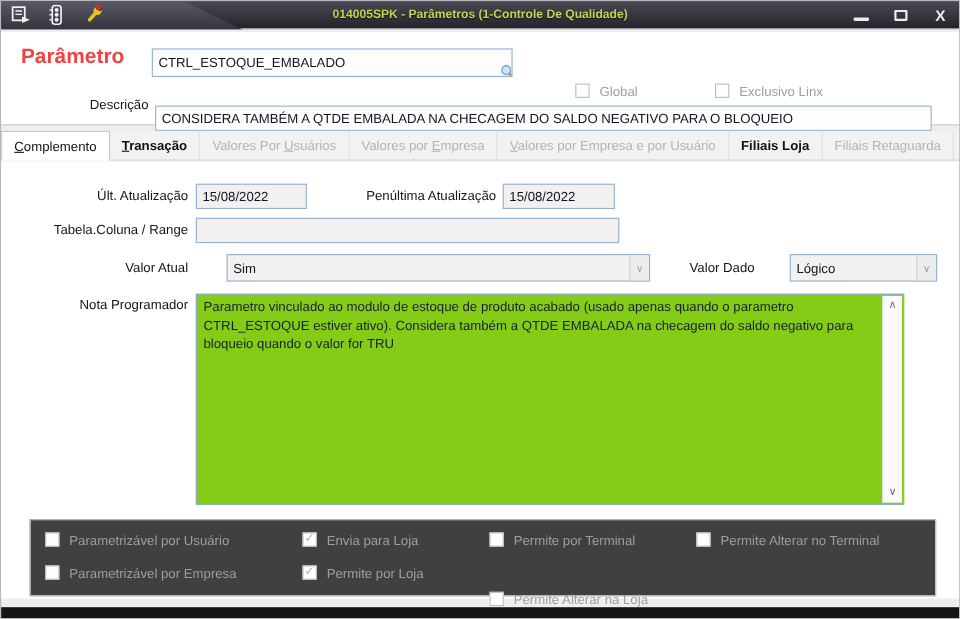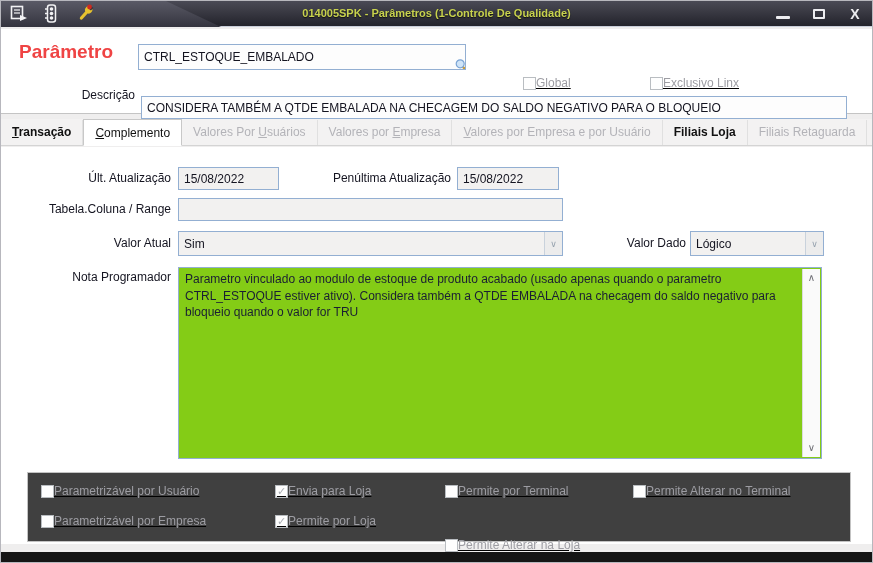--- a/index.html
+++ b/index.html
@@ -42,21 +42,21 @@
   .field {
     border:1px solid #93afd2; background:#f2f1f0; font-size:12px; color:#141420;
     padding:0 5px; display:flex; align-items:center; white-space:nowrap; overflow:hidden;
   }
   .field.white { background:#fdfdfd; }
   .parametro-input { position:absolute; left:137px; top:15px; width:328px; height:26px; }
   .magnifier { position:absolute; right:-3px; bottom:-6px; }
   .descricao-label { position:absolute; left:0; top:59px; width:134px; text-align:right; font-size:12px; color:#141420; }
   .descricao-input { position:absolute; left:140px; top:55px; width:706px; height:23px;margin-top:12px; }
   
-  .cb { display:flex; align-items:flex-end; gap:0; position:absolute;text-decoration:underline; }
+  .cb { display:flex; align-items:flex-start; gap:9px; position:absolute; }
   .cb-box {
     width:13px; height:13px; background:#fefefe; border:1px solid #b9bdc1;
     display:flex; align-items:center; justify-content:center; flex:0 0 13px;
   }
   .cb-box.checked::after { content:"\2713"; font-size:11px; color:#a9adb3; line-height:1; }
   .cb-label { font-size:12px; color:#9d9da3; white-space:nowrap; }
   
   .tabstrip {
     position:absolute; top:118px; left:0; right:0; height:27px;
     display:flex; align-items:flex-end; background:#f3f2f2;
@@ -69,21 +69,21 @@
   .tab.disabled { color:#b3b3b8; }
   .tab.bold { font-weight:bold; }
   .tab.active {
     height:27px; line-height:27px; background:#fff; font-weight:normal;
     border:1px solid #c8c8c8; border-bottom:1px solid #fff; margin-bottom:-1px;
     position:relative; z-index:2;
   }
   
   .content { position:absolute; top:146px; left:0; right:0; height:397px; background:#ffffff; }
   .flabel { position:absolute; font-size:12px; color:#141420; text-align:right; white-space:nowrap; }
-  .combo { padding-right:10px; position:relative; }
+  .combo { padding-right:10px; position:relative;margin-left:28px; }
   .combo .arrow {
     position:absolute; right:0; top:0; bottom:0; width:18px; background:#ececec;
     border-left:1px solid #c9d2dc; display:flex; align-items:center; justify-content:center;
     color:#96a2ae; font-size:9px;
   }
   .textarea {
     position:absolute; left:177px; top:120px; width:644px; height:192px;
     border:1px solid #93afd2; background:#84cc16; font-size:12px; color:#1a1f33;
     line-height:1.38; padding:3px 6px; padding-right:24px;
   }
@@ -170,22 +170,22 @@
     </label>
     <label class="cb" style="left:649px; top:47px;">
       <span class="cb-box"></span>
       <span class="cb-label">Exclusivo Linx</span>
     </label>
     <div class="descricao-label">Descrição</div>
     <div class="field white descricao-input">CONSIDERA TAMBÉM A QTDE EMBALADA NA CHECAGEM DO SALDO NEGATIVO PARA O BLOQUEIO</div>
   </div>
 
   <div class="tabstrip">
+    <div class="tab active"><u>C</u>omplemento</div>
     <div class="tab bold"><u>T</u>ransação</div>
-    <div class="tab active"><u>C</u>omplemento</div>
     <div class="tab disabled">Valores Por <u>U</u>suários</div>
     <div class="tab disabled">Valores por <u>E</u>mpresa</div>
     <div class="tab disabled"><u>V</u>alores por Empresa e por Usuário</div>
     <div class="tab bold">Filiais Loja</div>
     <div class="tab disabled">Filiais Retaguarda</div>
   </div>
 
   <div class="content">
 
     <div class="flabel" style="left:0; top:24px; width:170px;">Últ. Atualização</div>

